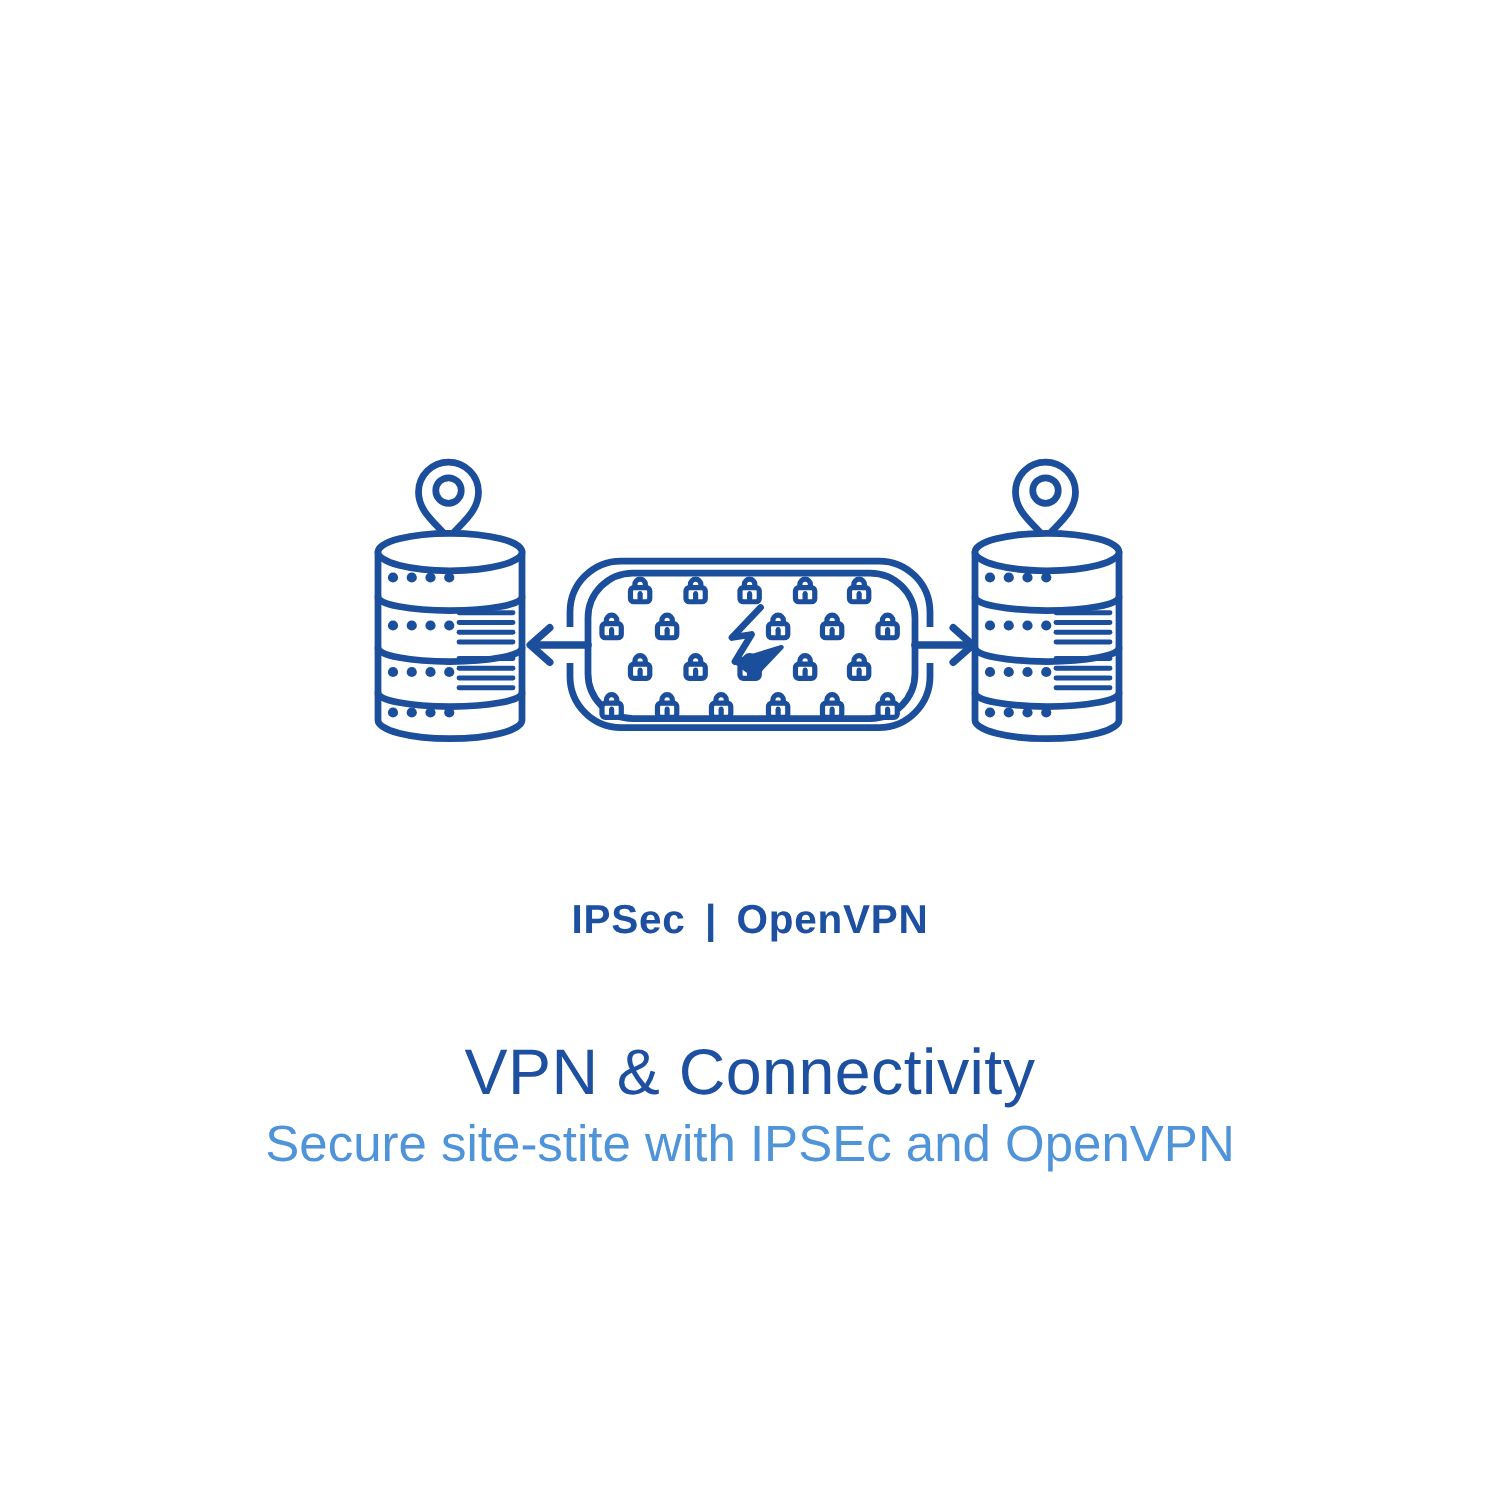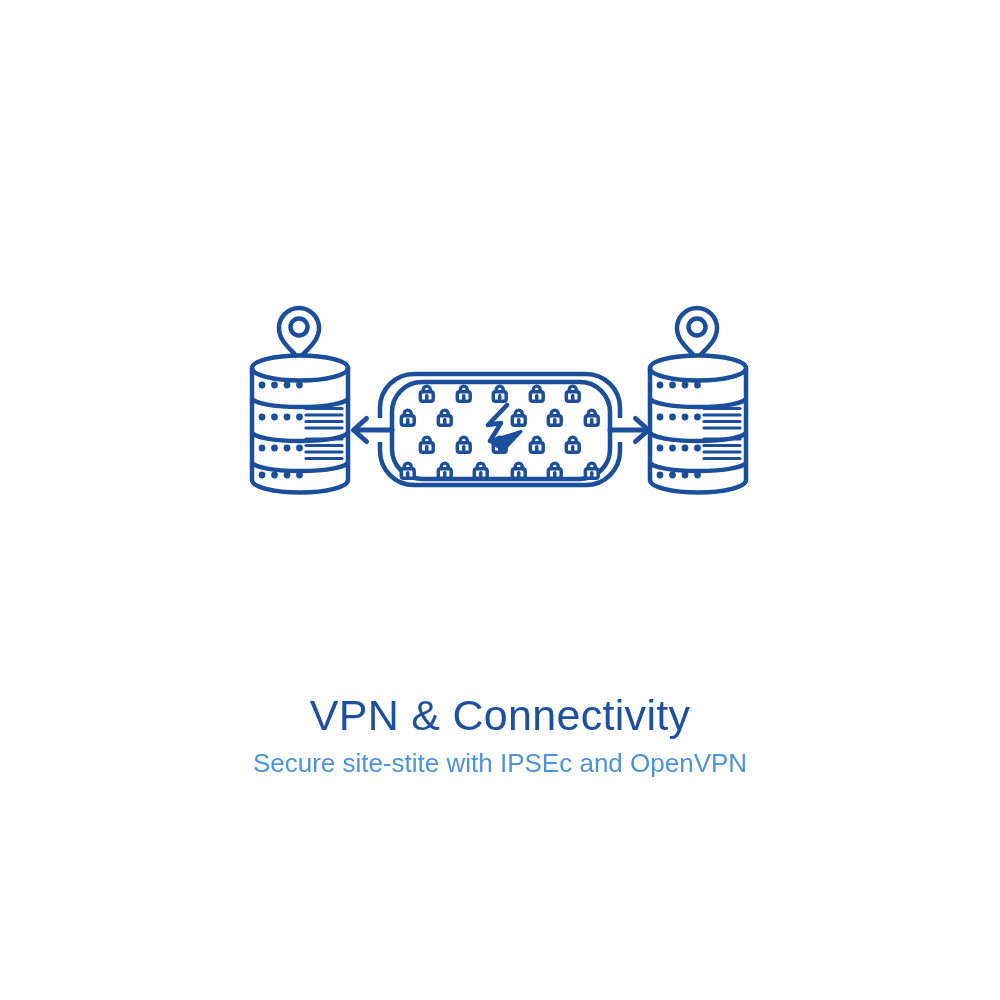--- a/index.html
+++ b/index.html
@@ -18,21 +18,21 @@
   .lkS{stroke:var(--art);stroke-width:4;fill:none;stroke-linecap:round}
   .lkB{stroke:var(--art);stroke-width:4;fill:#fff;stroke-linejoin:round}
   .lkD{fill:var(--art);stroke:none}
 
   .protocols{position:absolute;top:596px;left:0;width:100%;text-align:center;
              font-weight:700;font-size:27px;line-height:34px;color:var(--title-color);letter-spacing:.5px}
   .protocols .sep{display:inline-block;margin:0 13px}
   .title{position:absolute;top:690px;left:0;width:100%;margin:0;text-align:center;
          font-weight:400;font-size:43px;line-height:50px;color:var(--title-color);letter-spacing:.3px}
   .subtitle{position:absolute;top:747px;left:0;width:100%;text-align:center;
-            font-weight:400;font-size:26px;line-height:32px;color:var(--subtitle-color)}
+            font-weight:400;font-size:34px;line-height:32px;color:var(--subtitle-color)}
 </style>
 </head>
 <body>
 
 <div class="stage">
 
   <svg id="diagram" viewBox="240 300 520 200" xmlns="http://www.w3.org/2000/svg">
     <defs>
       <symbol id="lock" viewBox="0 0 20 23">
         <path class="lkS" d="M6 10.5 V7.6 a4 4 0 0 1 8 0 V10.5"></path>
@@ -127,16 +127,19 @@
     </g>
     <g>
       <path class="s arw" d="M610 430 H645"></path>
       <path class="s arw" d="M635.5 418.5 L648.5 430 L635.5 441.5"></path>
     </g>
 
     <use href="#server"></use>
     <use href="#server" transform="translate(398,0)"></use>
   </svg>
 
+  <div class="protocols">
+    <span>IPSec</span><span class="sep">|</span><span>OpenVPN</span>
+  </div>
 
   <h1 class="title">VPN &amp; Connectivity</h1>
   <div class="subtitle">Secure site-stite with IPSEc and OpenVPN</div>
 </div>
 
 </body></html>

